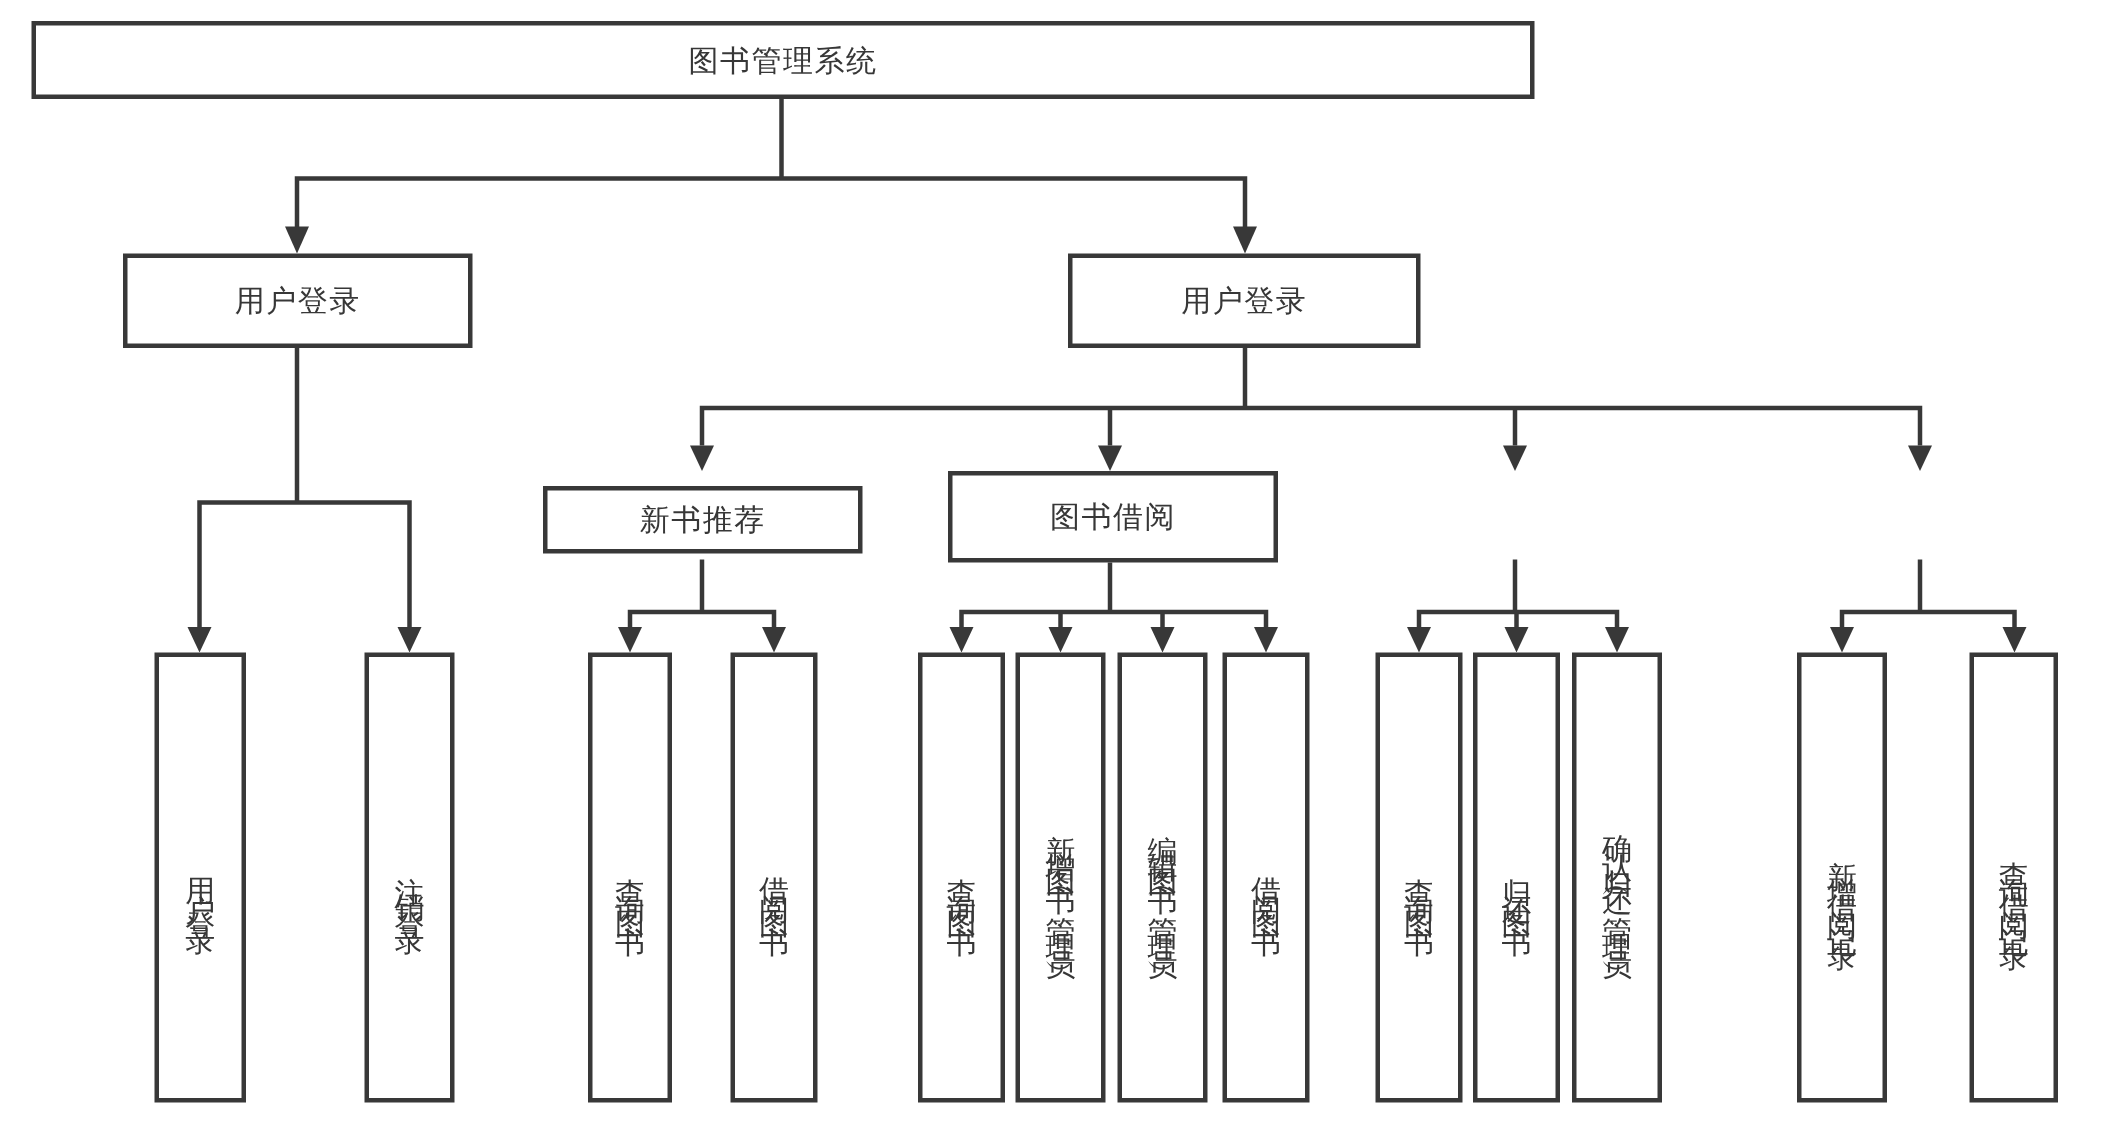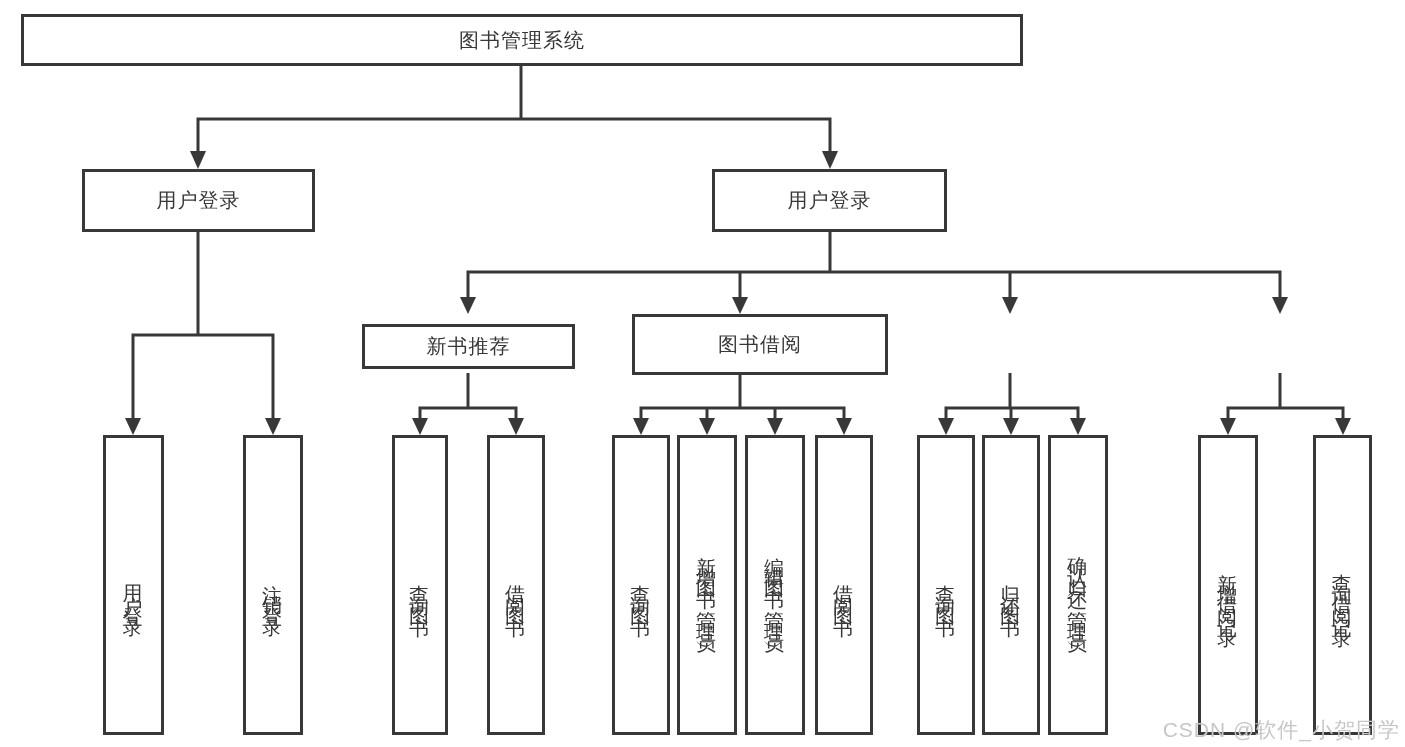--- a/index.html
+++ b/index.html
@@ -100,21 +100,21 @@
   <div class="node hnode" style="left:82px;top:169px;width:233px;height:63px;">
     <span>用户登录</span>
   </div>
   <div class="node hnode" style="left:712px;top:169px;width:235px;height:63px;">
     <span>用户登录</span>
   </div>
 
   <div class="node hnode" style="left:362px;top:314px;width:213px;height:45px;margin-top:10px;">
     <span>新书推荐</span>
   </div>
-  <div class="node hnode" style="left:632px;top:314px;width:256px;height:61px;">
+  <div class="node hnode" style="left:632px;top:314px;width:220px;height:61px;">
     <span>图书借阅</span>
   </div>
 
   <div class="node vnode" style="left:103px;top:435px;width:61px;height:300px;">
     <span>用户登录</span>
   </div>
   <div class="node vnode" style="left:243px;top:435px;width:60px;height:300px;">
     <span>注销登录</span>
   </div>
 
@@ -148,15 +148,14 @@
     <span>确认归还（管理员）</span>
   </div>
 
   <div class="node vnode" style="left:1198px;top:435px;width:60px;height:300px;">
     <span>新增借阅记录</span>
   </div>
   <div class="node vnode" style="left:1313px;top:435px;width:59px;height:300px;">
     <span>查询借阅记录</span>
   </div>
 
-  <div class="watermark">CSDN @软件_小贺同学</div>
 
 </div>
 
 </body></html>

